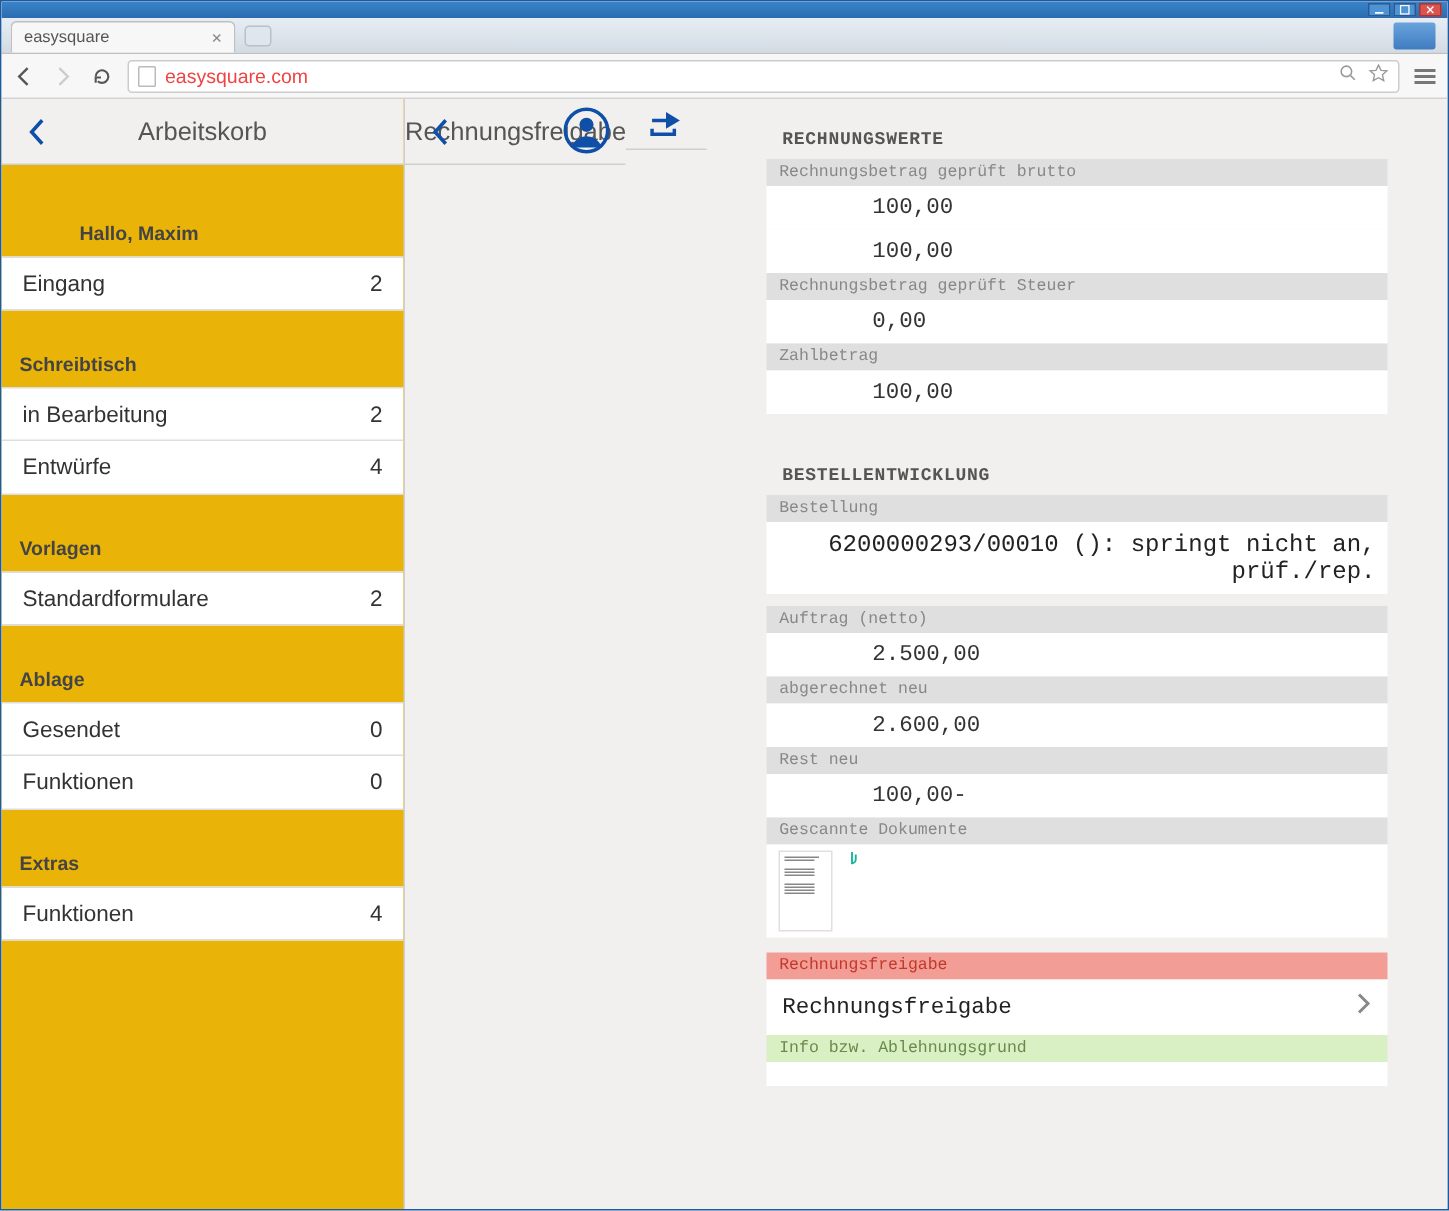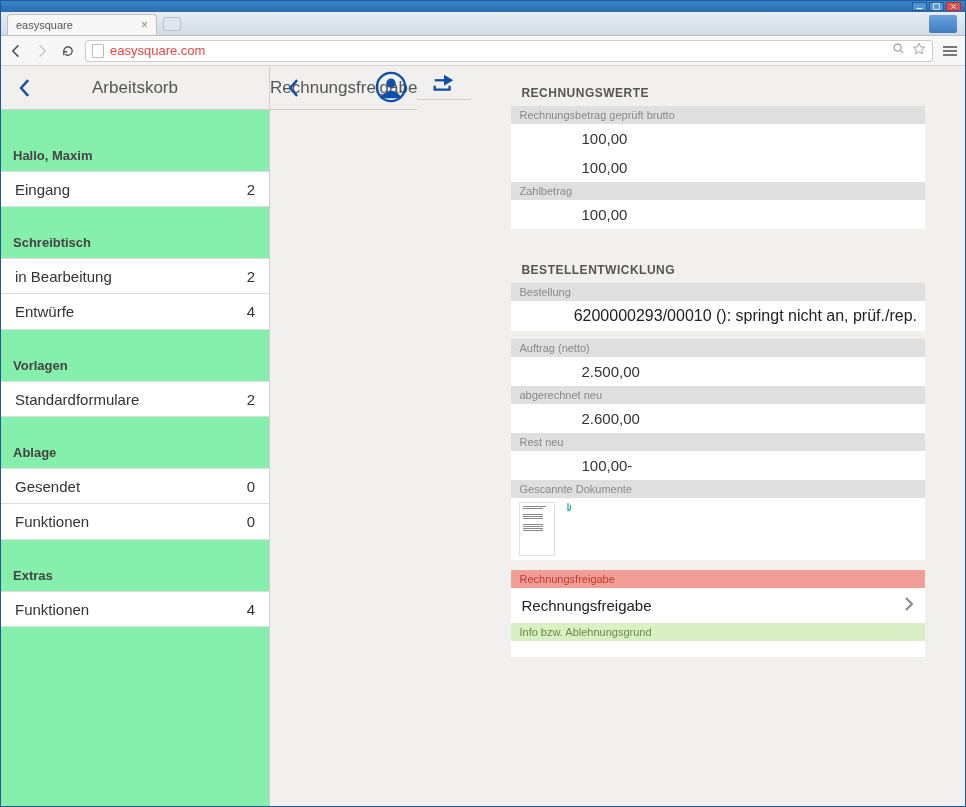--- a/index.html
+++ b/index.html
@@ -25,39 +25,39 @@
   .url-bar { flex:1; height:22px; border:1px solid #ccc; border-radius:3px; display:flex; align-items:center; padding:0 6px; background:#fff; font-size:13px; color:#ef4444; }
   .url-bar .page-icon { width:12px; height:14px; border:1px solid #bbb; border-radius:1px; margin-right:6px; background:#fff; }
   .url-bar .right-icons { margin-left:auto; display:flex; gap:6px; color:#888; }
   .menu-icon { width:18px; display:flex; flex-direction:column; gap:2px; align-items:center; justify-content:center; }
   .menu-icon span { display:block; width:14px; height:2px; background:#777; }
 
   
   .app { display:flex; height: calc(807px - 11px - 24px - 30px - 2px); }
 
   
-  .sidebar { width:269px; border-right:1px solid #cfcfcf; background:#86efac; display:flex; flex-direction:column; }
+  .sidebar { width:269px; border-right:1px solid #cfcfcf; background:#eab308; display:flex; flex-direction:column; }
   .pane-header { height:44px; border-bottom:1px solid #cfcfcf; display:flex; align-items:center; position:relative; background:#f1f0ee; }
   .back-btn { position:absolute; left:10px; top:8px; width:28px; height:28px; display:flex; align-items:center; justify-content:center; }
   .back-btn svg { width:16px; height:22px; }
   .pane-title { flex:1; text-align:center; font-size:17px; color:#555; }
   .sidebar-body { flex:1; overflow:auto; }
   .section-label { padding: 28px 12px 8px 12px; font-size:13px; color:#444; font-weight:bold; }
-  .section-label.first { padding-top:38px; }
+  .section-label.first { padding-top:38px;margin-left:40px; }
   .sidebar-item { display:flex; align-items:center; height:36px; padding:0 14px; background:#fff; border-top:1px solid #ddd; border-bottom:1px solid #ddd; font-size:15px; color:#333; cursor:pointer; }
   .sidebar-item + .sidebar-item { border-top:none; }
   .sidebar-item .count { margin-left:auto; font-size:15px; color:#333; }
 
   
   .main { flex:1; display:flex; flex-direction:row; background:#f1f0ee; }
   .main .pane-header { position:relative; }
   .main .avatar-btn { position:absolute; right:10px; top:5px; width:32px; height:32px; }
   .actionbar { height:34px; border-bottom:1px solid #cfcfcf; display:flex; align-items:center; justify-content:flex-end; padding:0 14px; background:#f1f0ee; }
   .share-btn { width:26px; height:24px; color:#0f4fa8; }
-  .main-scroll { flex:1; overflow:auto; padding: 12px 22px 12px 22px; }
+  .main-scroll { flex:1; overflow:auto; padding: 12px 22px 12px 22px; font-family: Liberation Mono, monospace; }
   .section-title { font-size:12px; color:#555; font-weight:bold; letter-spacing:0.5px; padding: 8px 20px 6px 28px; }
   .field { margin: 0 18px; }
   .field-label { background:#dfdfdf; padding:3px 8px; font-size:11px; color:#888; }
   .field-value { background:#fff; padding:6px 8px 6px 70px; font-size:15px; color:#333; }
   .field-value.left { padding-left:35px; font-size:16px; color:#222;text-align:right; }
   .gap { height: 26px; }
   .doc-preview { background:#fff; padding:4px 8px; display:flex; align-items:flex-start; gap:8px; }
   .doc-thumb { width:36px; height:54px; border:1px solid #e0e0e0; padding:3px; display:flex; flex-direction:column; gap:1px; }
   .doc-thumb span { display:block; height:1px; background:#888; width: 70%; }
   .doc-thumb span:nth-child(1){width:80%;}
@@ -218,20 +218,24 @@
       <div class="section-title">RECHNUNGSWERTE</div>
 
       <div class="field">
         <div class="field-label">Rechnungsbetrag geprüft brutto</div>
         <div class="field-value">100,00</div>
       </div>
       <div class="field">
         <div class="field-value">100,00</div>
       </div>
       <div class="field">
+        <div class="field-label">Rechnungsbetrag geprüft Steuer</div>
+        <div class="field-value">0,00</div>
+      </div>
+      <div class="field">
         <div class="field-label">Zahlbetrag</div>
         <div class="field-value">100,00</div>
       </div>
 
       <div class="gap"></div>
       <div class="section-title">BESTELLENTWICKLUNG</div>
 
       <div class="field">
         <div class="field-label">Bestellung</div>
         <div class="field-value left">6200000293/00010 (): springt nicht an, prüf./rep.</div>

